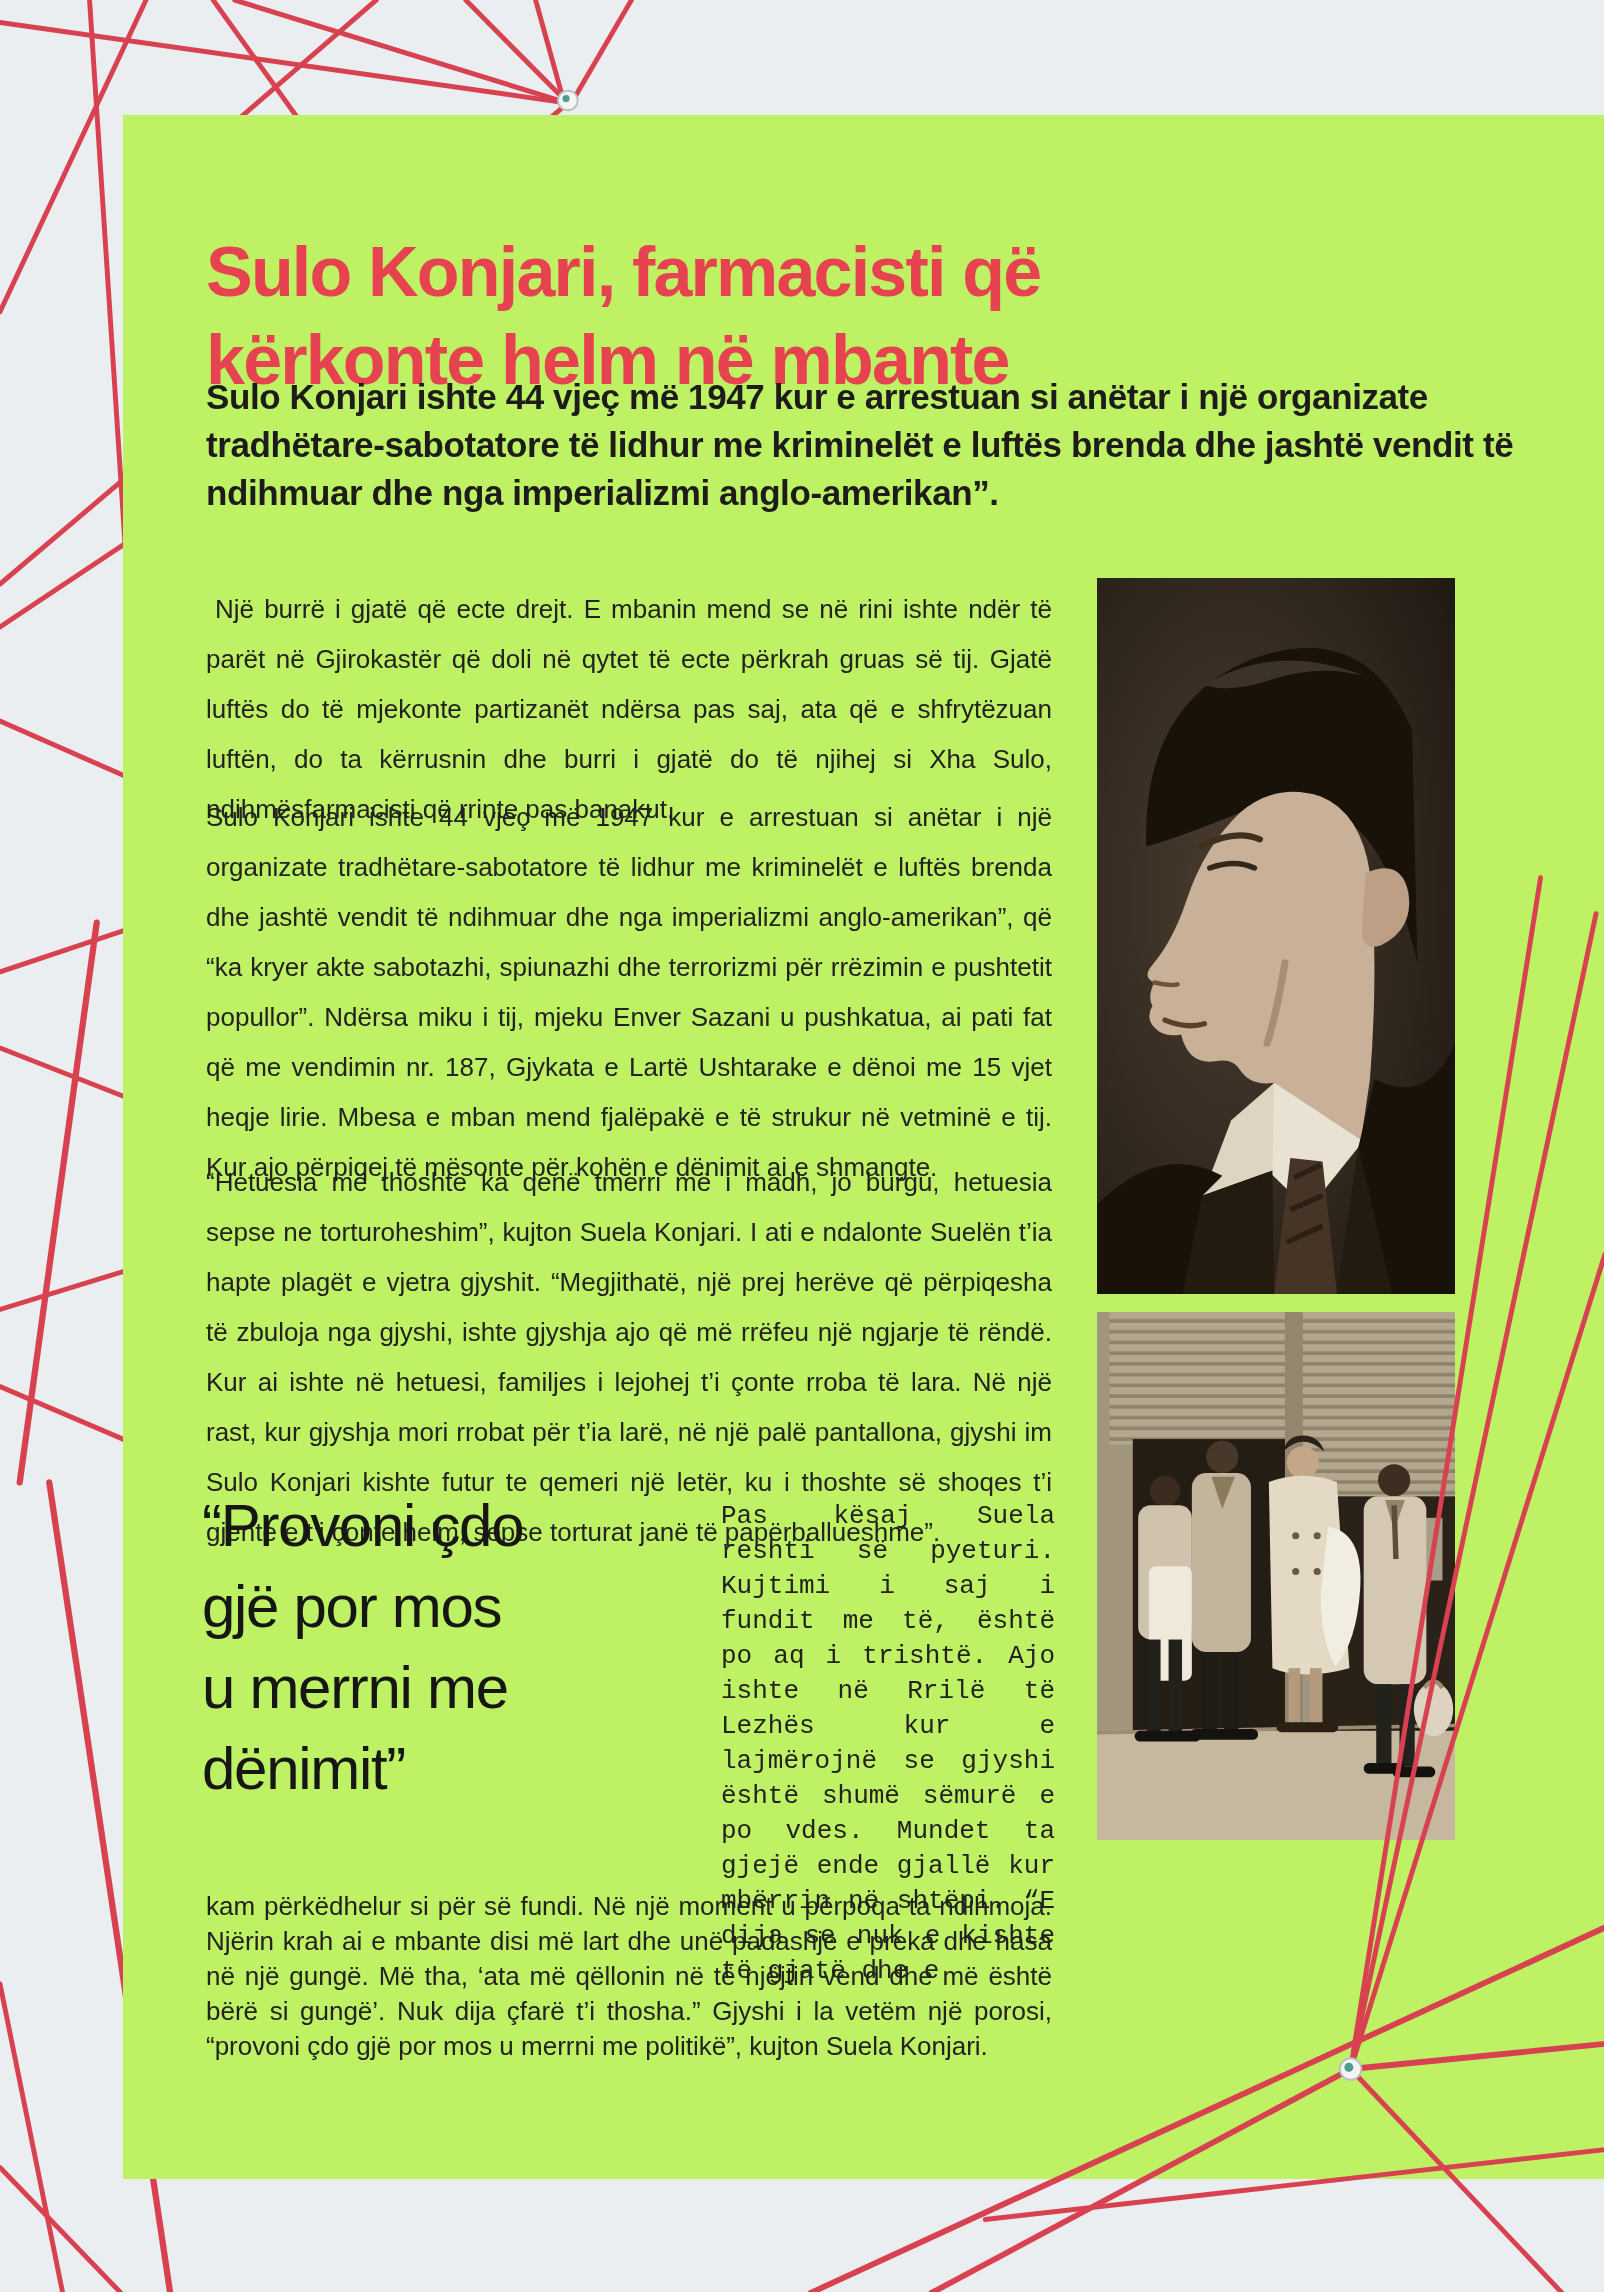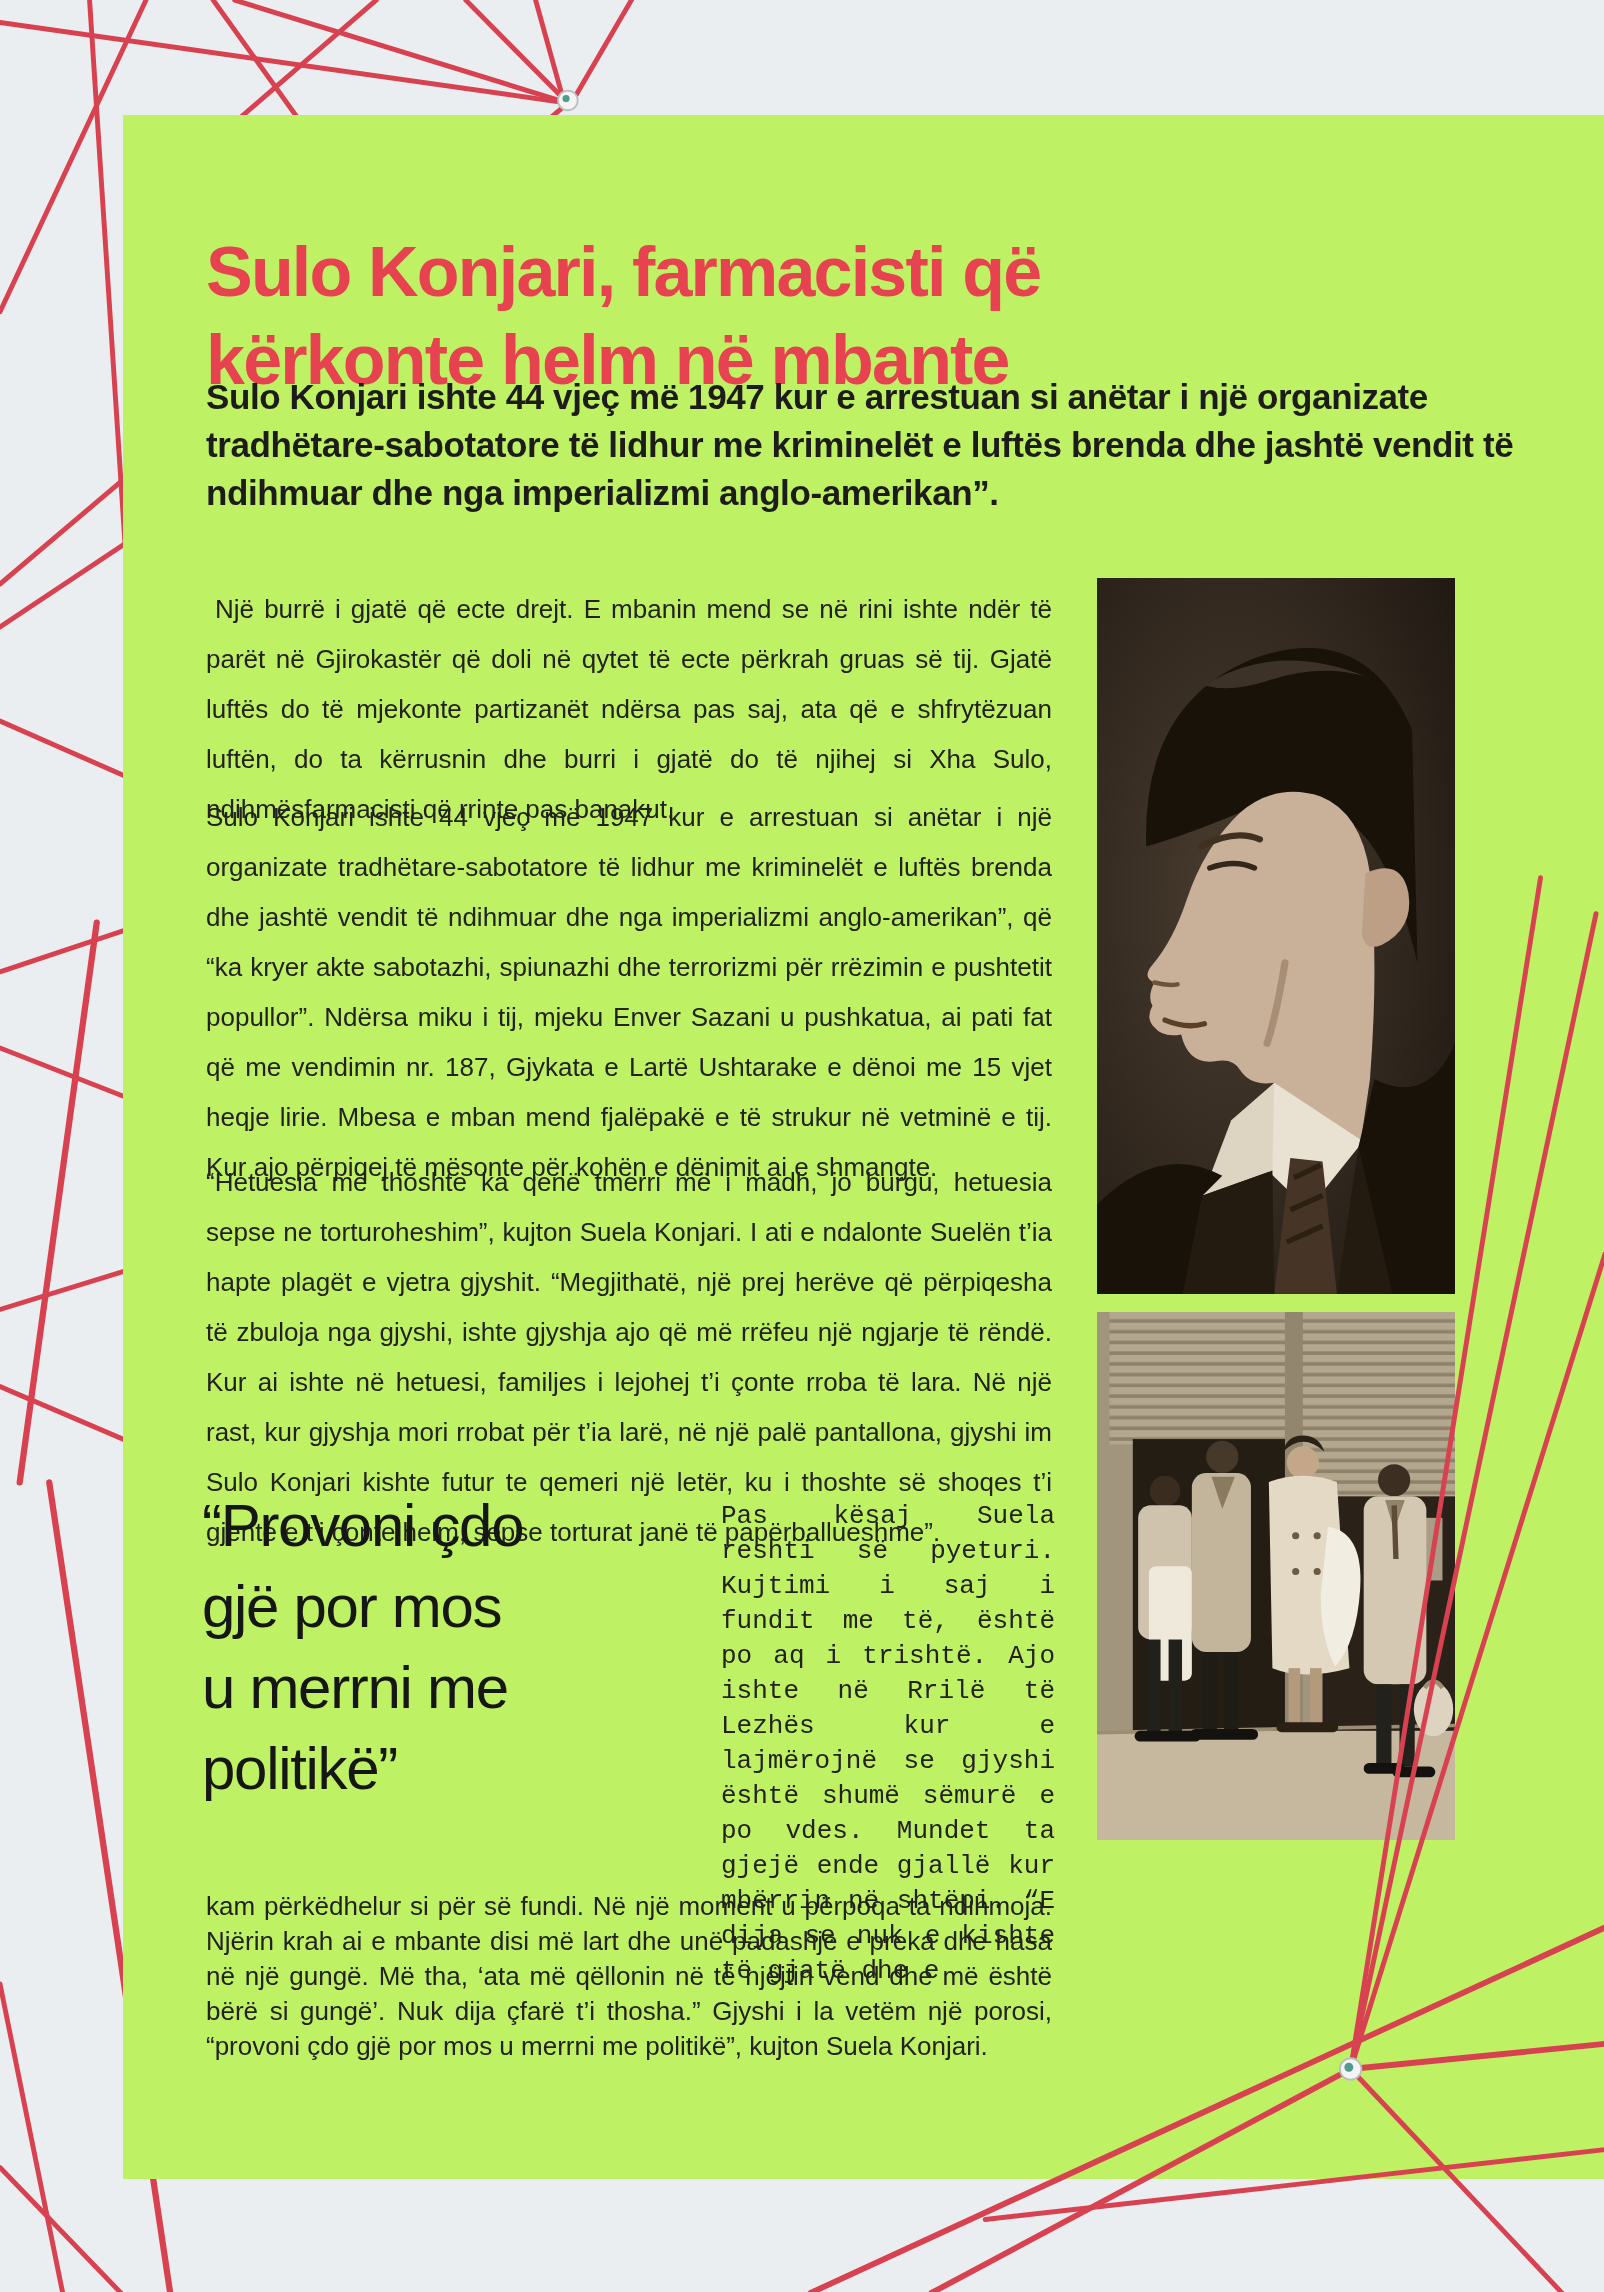--- a/index.html
+++ b/index.html
@@ -103,21 +103,21 @@
   </div>
 
   <div class="bodytext p3">
     <p>“Hetuesia më thoshte ka qenë tmerri më i madh, jo burgu, hetuesia sepse ne torturoheshim”, kujton Suela Konjari. I ati e ndalonte Suelën t’ia hapte plagët e vjetra gjyshit. “Megjithatë, një prej herëve që përpiqesha të zbuloja nga gjyshi, ishte gjyshja ajo që më rrëfeu një ngjarje të rëndë. Kur ai ishte në hetuesi, familjes i lejohej t’i çonte rroba të lara. Në një rast, kur gjyshja mori rrobat për t’ia larë, në një palë pantallona, gjyshi im Sulo Konjari kishte futur te qemeri një letër, ku i thoshte së shoqes t’i gjente e t’i çonte helm, sepse torturat janë të papërballueshme”.</p>
   </div>
 
   <div class="pullquote">
     <span>“Provoni çdo</span><br>
     <span>gjë por mos</span><br>
     <span>u merrni me</span><br>
-    <span>politikë”</span>
+    <span>dënimit”</span>
   </div>
 
   <div class="minicol">Pas kësaj Suela reshti së pyeturi. Kujtimi i saj i fundit me të, është po aq i trishtë. Ajo ishte në Rrilë të Lezhës kur e lajmërojnë se gjyshi është shumë sëmurë e po vdes. Mundet ta gjejë ende gjallë kur mbërrin në shtëpi. “E dija se nuk e kishte të gjatë dhe e</div>
 
   <div class="closing">kam përkëdhelur si për së fundi. Në një moment u përpoqa ta ndihmoja. Njërin krah ai e mbante disi më lart dhe unë padashje e preka dhe hasa në një gungë. Më tha, ‘ata më qëllonin në të njëjtin vend dhe më është bërë si gungë’. Nuk dija çfarë t’i thosha.” Gjyshi i la vetëm një porosi, “provoni çdo gjë por mos u merrni me politikë”, kujton Suela Konjari.</div>
 
   <div class="photo photo-portrait" title="Sepia profile portrait of Sulo Konjari, a man in suit, shirt and tie facing left">
     <svg viewBox="0 0 400 800" preserveAspectRatio="none">
       <defs>
         <radialGradient id="pg" cx="38%" cy="45%" r="75%">

